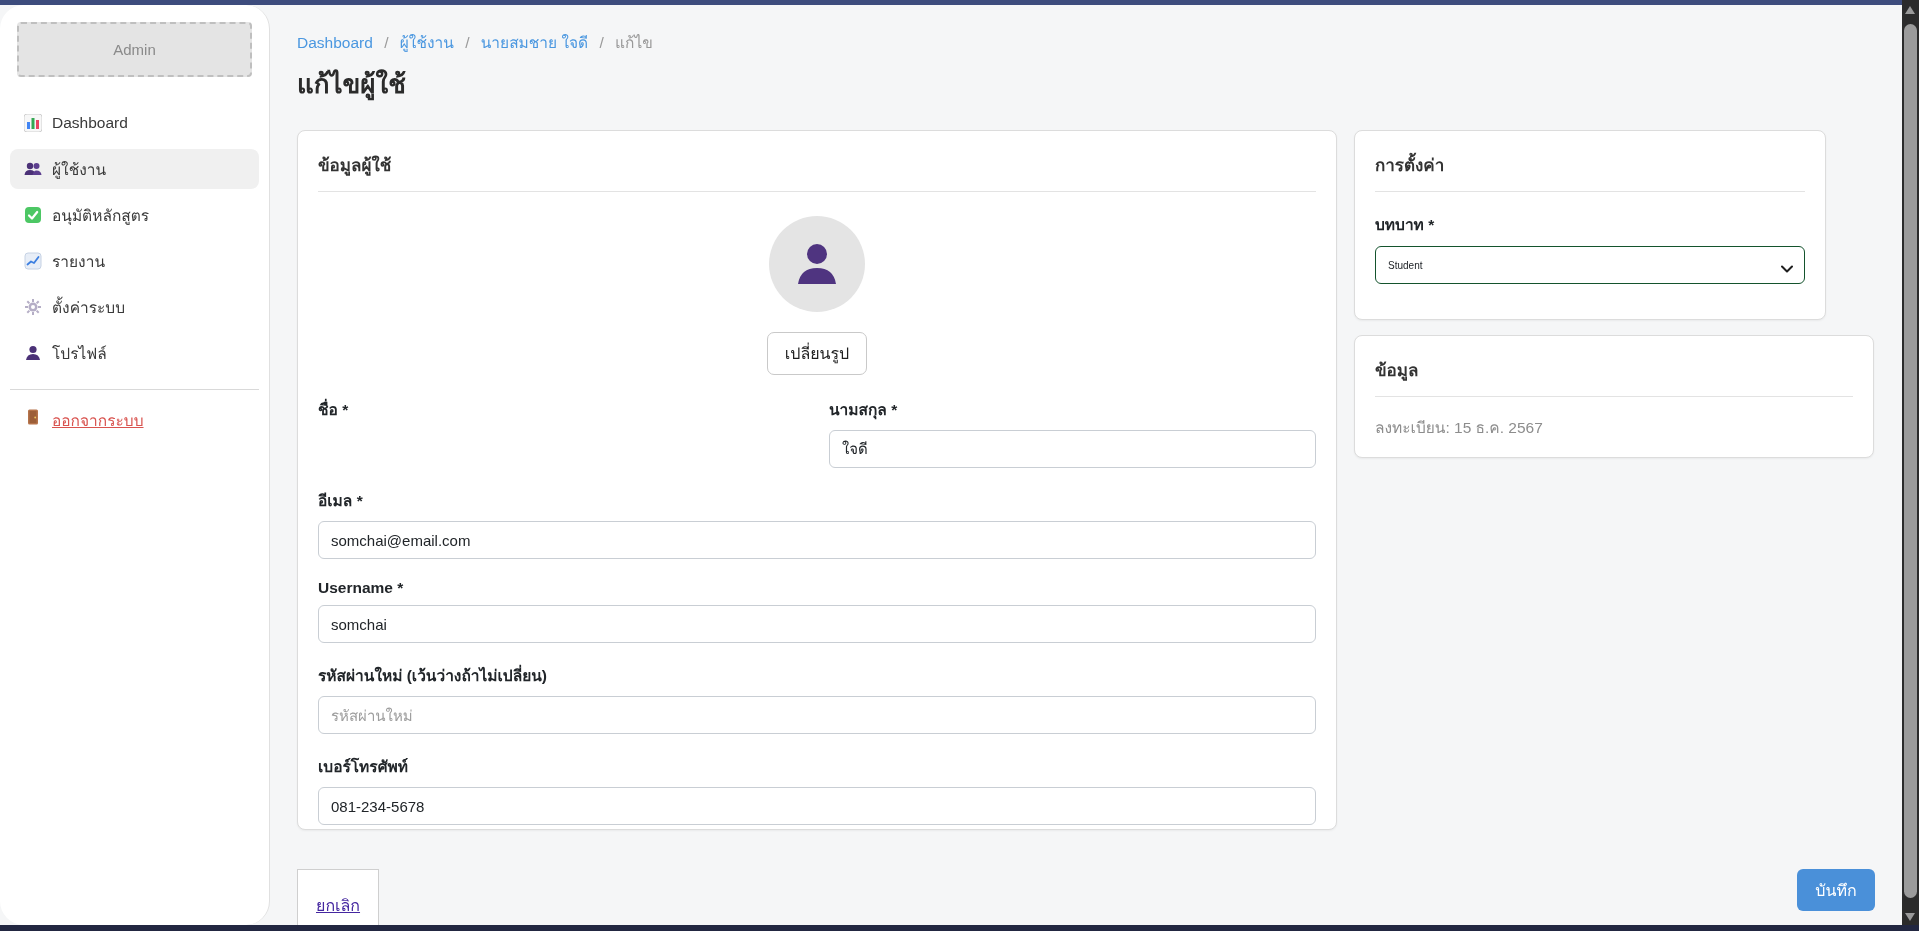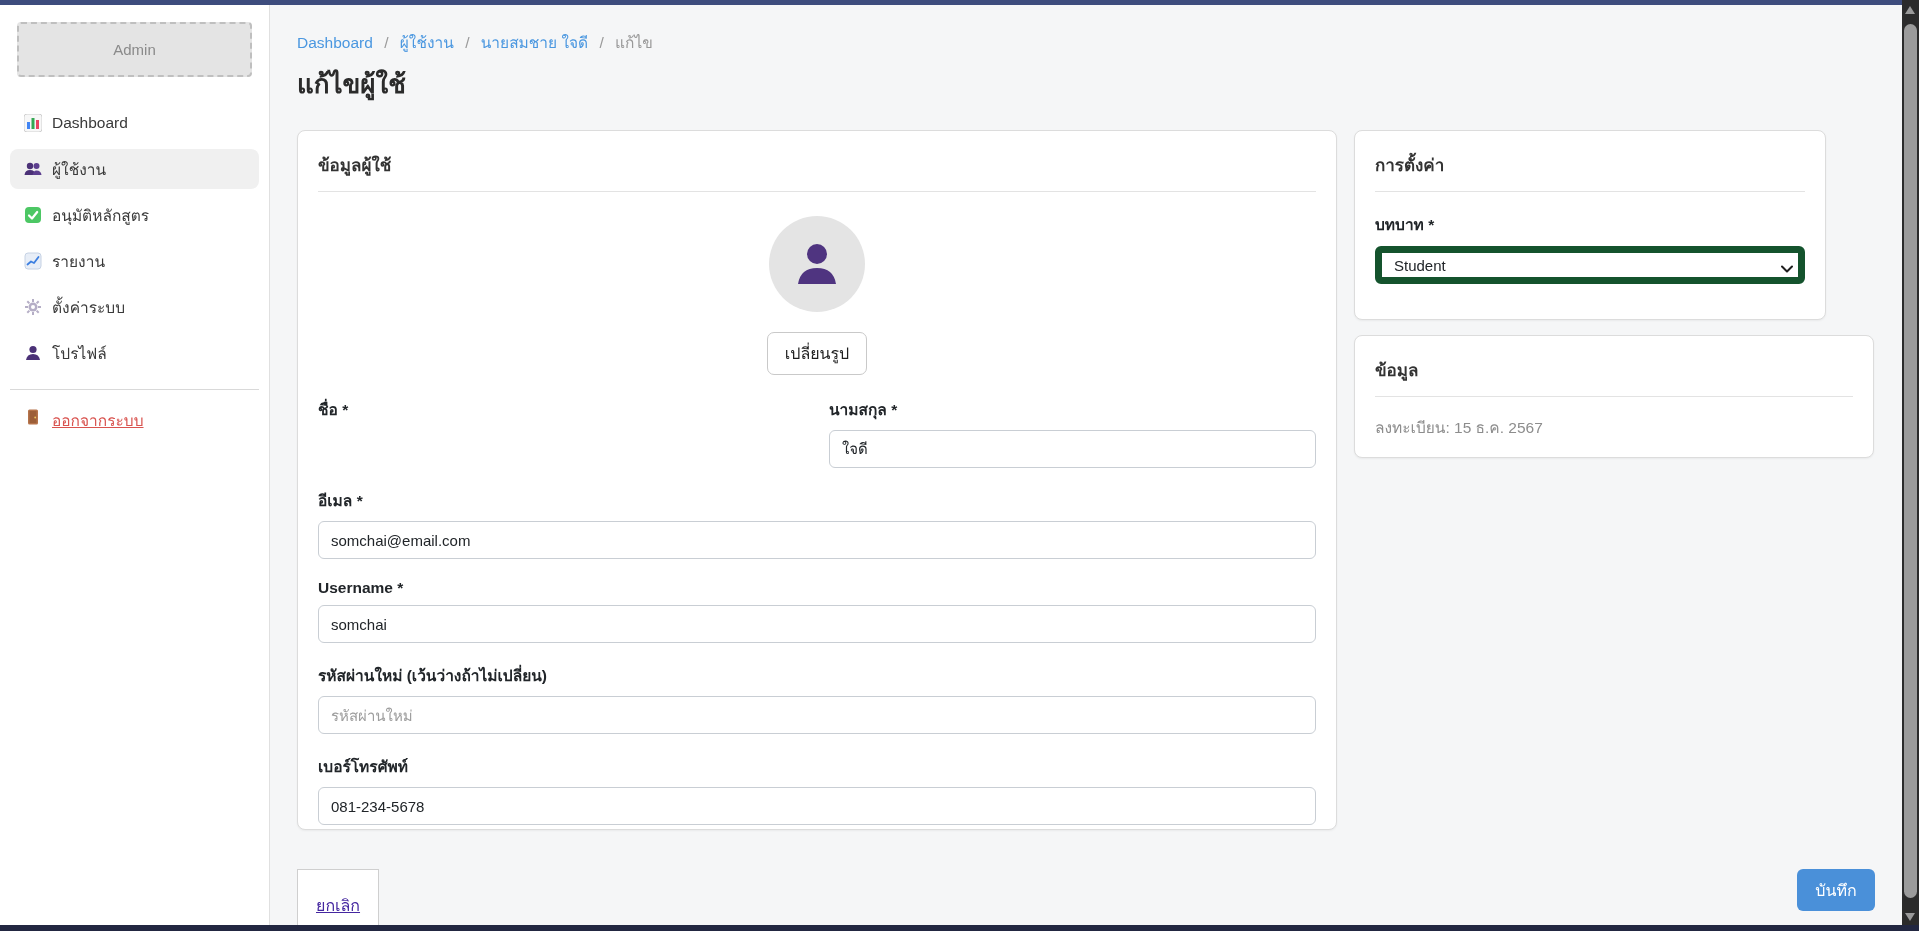--- a/index.html
+++ b/index.html
@@ -10,21 +10,21 @@
   }
   
   .top-bar { position:absolute; top:0; left:0; width:1902px; height:5px; background:#3d4c7d; z-index:5; }
   .bottom-bar { position:absolute; bottom:0; left:0; width:1919px; height:6px; background:#222741; z-index:9; }
   
   .scrollbar { position:absolute; top:0; right:0; width:17px; height:931px; background:#2b2b2b; z-index:8; }
   .sb-up { position:absolute; top:6px; left:3px; width:0; height:0; border-left:5.5px solid transparent; border-right:5.5px solid transparent; border-bottom:8px solid #9a9a9a; }
   .sb-thumb { position:absolute; top:24px; left:2px; width:13px; height:874px; background:#9b9b9b; border-radius:7px; }
   .sb-down { position:absolute; bottom:10px; left:3px; width:0; height:0; border-left:5.5px solid transparent; border-right:5.5px solid transparent; border-top:8px solid #9a9a9a; }
   
-  .sidebar { position:absolute; left:0; top:5px; width:270px; height:920px; background:#ffffff; border-right:1px solid #e0e0e0; z-index:2; }
+  .sidebar { position:absolute; left:0; top:5px; width:270px; height:920px; background:#ffffff; border-right:1px solid #e0e0e0; z-index:2;border-radius:24px; }
   .admin-box { margin:17px; height:55px; background:#e4e4e4; border:2px dashed #bfbfbf; border-radius:4px; display:flex; align-items:center; justify-content:center; color:#8a8a8a; font-size:15px; }
   .nav { margin-top:26px; list-style:none; padding:0 10px; }
   .nav-item { height:40px; margin-bottom:6px; display:flex; align-items:center; padding-left:14px; border-radius:8px; font-size:15.5px; color:#3a3a3a; cursor:pointer; }
   .nav-item.active { background:#f0f0f0; }
   .nav-item .ico { width:18px; height:18px; margin-right:10px; flex:0 0 18px; display:inline-flex; }
   .side-divider { border:none; border-top:1px solid #d9d9d9; margin:16px 10px 18px 10px; }
   .logout { display:flex; align-items:flex-start; padding-left:24px; font-size:15.5px; color:#d9534f; text-decoration:underline; cursor:pointer; }
   .logout .ico { width:18px; height:18px; margin-right:10px; display:inline-flex; }
   
   .main { position:absolute; left:271px; top:5px; width:1631px; height:920px; }
@@ -44,21 +44,21 @@
   .field-group { margin-top:20px; }
   .f-label { display:block; font-size:15.5px; font-weight:bold; color:#212529; margin-bottom:8px; }
   .req { font-weight:bold; color:#212529; }
   .f-input { width:100%; height:38px; border:1px solid #c9ced4; border-radius:6px; padding:0 12px; font-size:15px; color:#212529; font-family:inherit; background:#fff; }
   .f-input::placeholder { color:#9e9e9e; }
   
   .settings-card { position:absolute; left:1083px; top:125px; width:472px; height:190px; padding:20px; }
   .info-card { position:absolute; left:1083px; top:330px; width:520px; height:123px; padding:20px; }
   .role-label { display:block; margin-top:20px; font-size:15.5px; font-weight:bold; }
   .select-wrap { position:relative; margin-top:9px; }
-  .role-select { width:100%; height:38px; border:7px solid #14532d; border-radius:6px; padding:0 12px; font-size:15px; color:#212529; background:#fff; appearance:none; -webkit-appearance:none; font-family:inherit; cursor:pointer; }
+  .role-select { width:100%; height:38px; border:1px solid #14532d; border-radius:6px; padding:0 12px; font-size:10px; color:#212529; background:#fff; appearance:none; -webkit-appearance:none; font-family:inherit; cursor:pointer; }
   .chev { position:absolute; right:12px; top:13px; pointer-events:none; }
   .reg-text { margin-top:18px; font-size:15.5px; color:#8d8d8d; }
   
   .cancel-btn { position:absolute; left:26px; top:864px; padding:23px 18px; background:#fff; border:1px solid #cfcfcf; border-radius:0; font-size:16px; color:#4527a0; text-decoration:underline; cursor:pointer; font-family:inherit; }
   .save-btn { position:absolute; left:1526px; top:864px; width:78px; height:42px; background:#4a90d9; border:none; border-radius:6px; font-size:16px; color:#fff; cursor:pointer; font-family:inherit; }
 </style>
 </head>
 <body>
 
 <div class="top-bar"></div>

